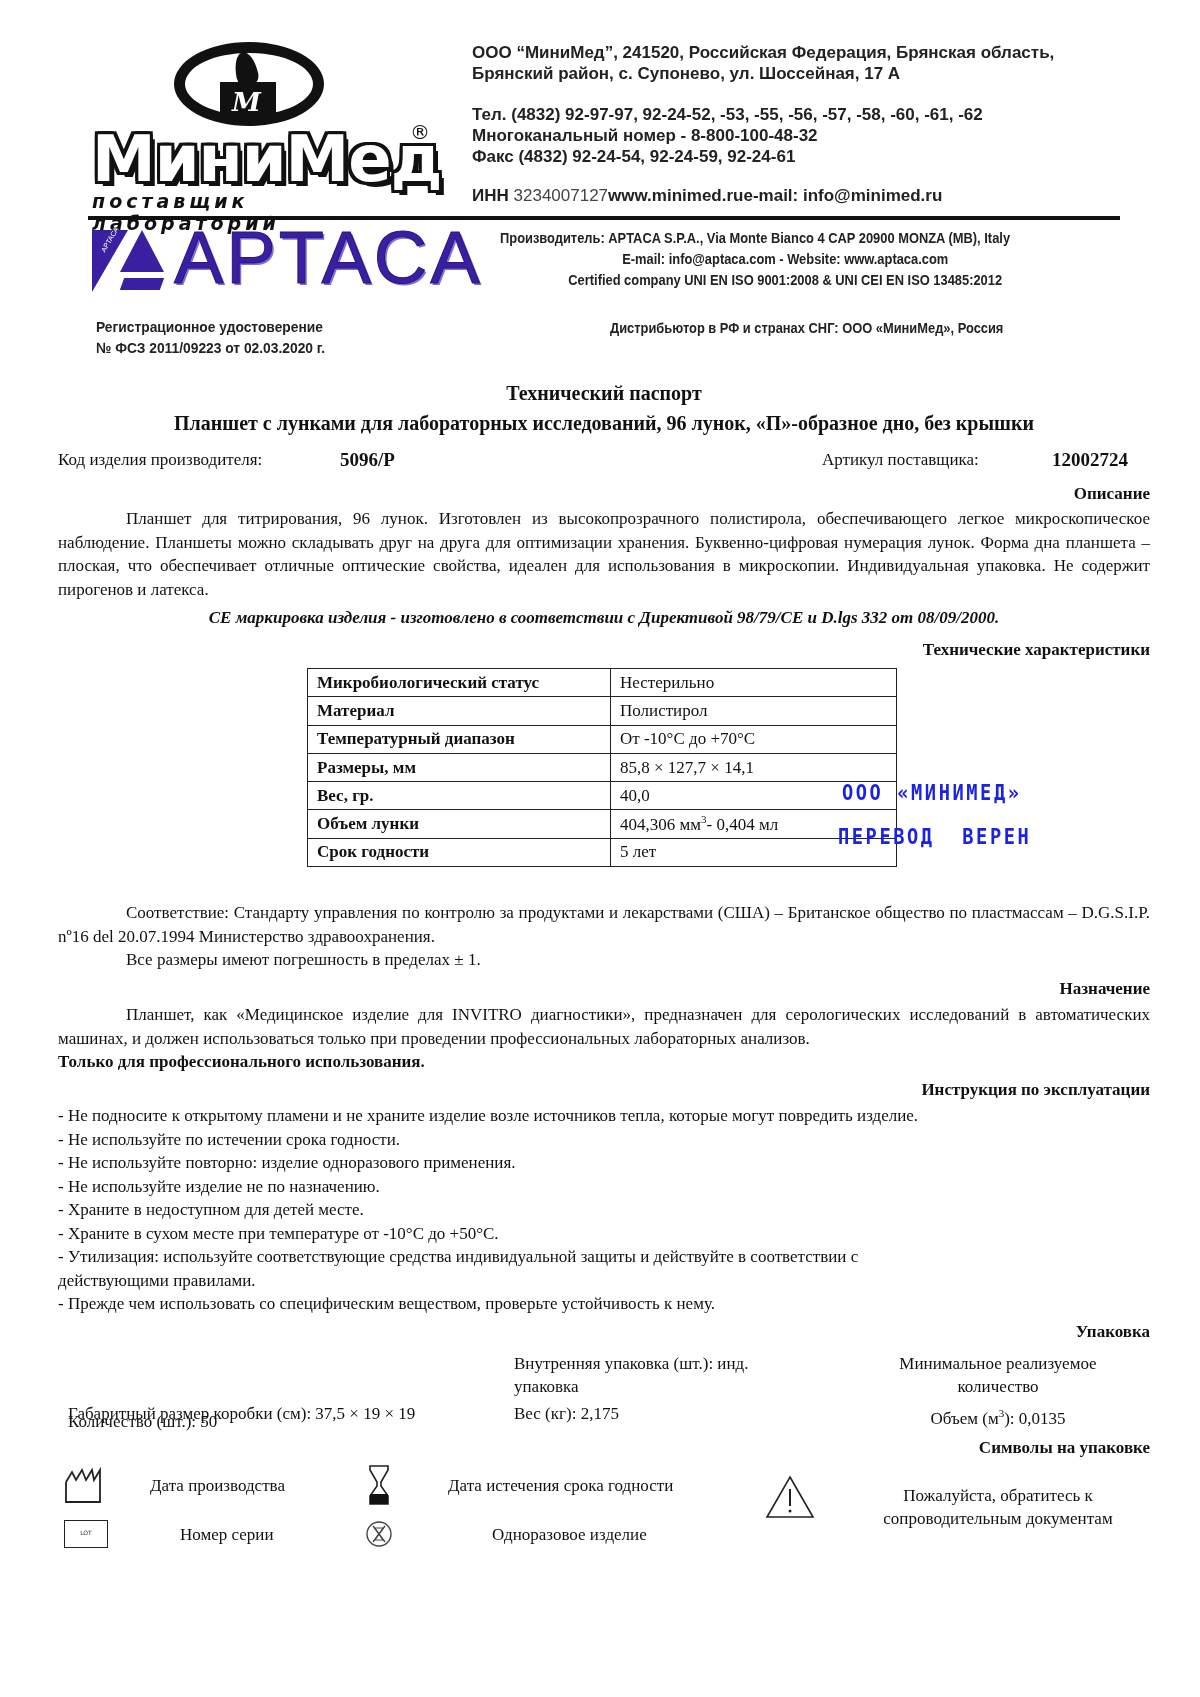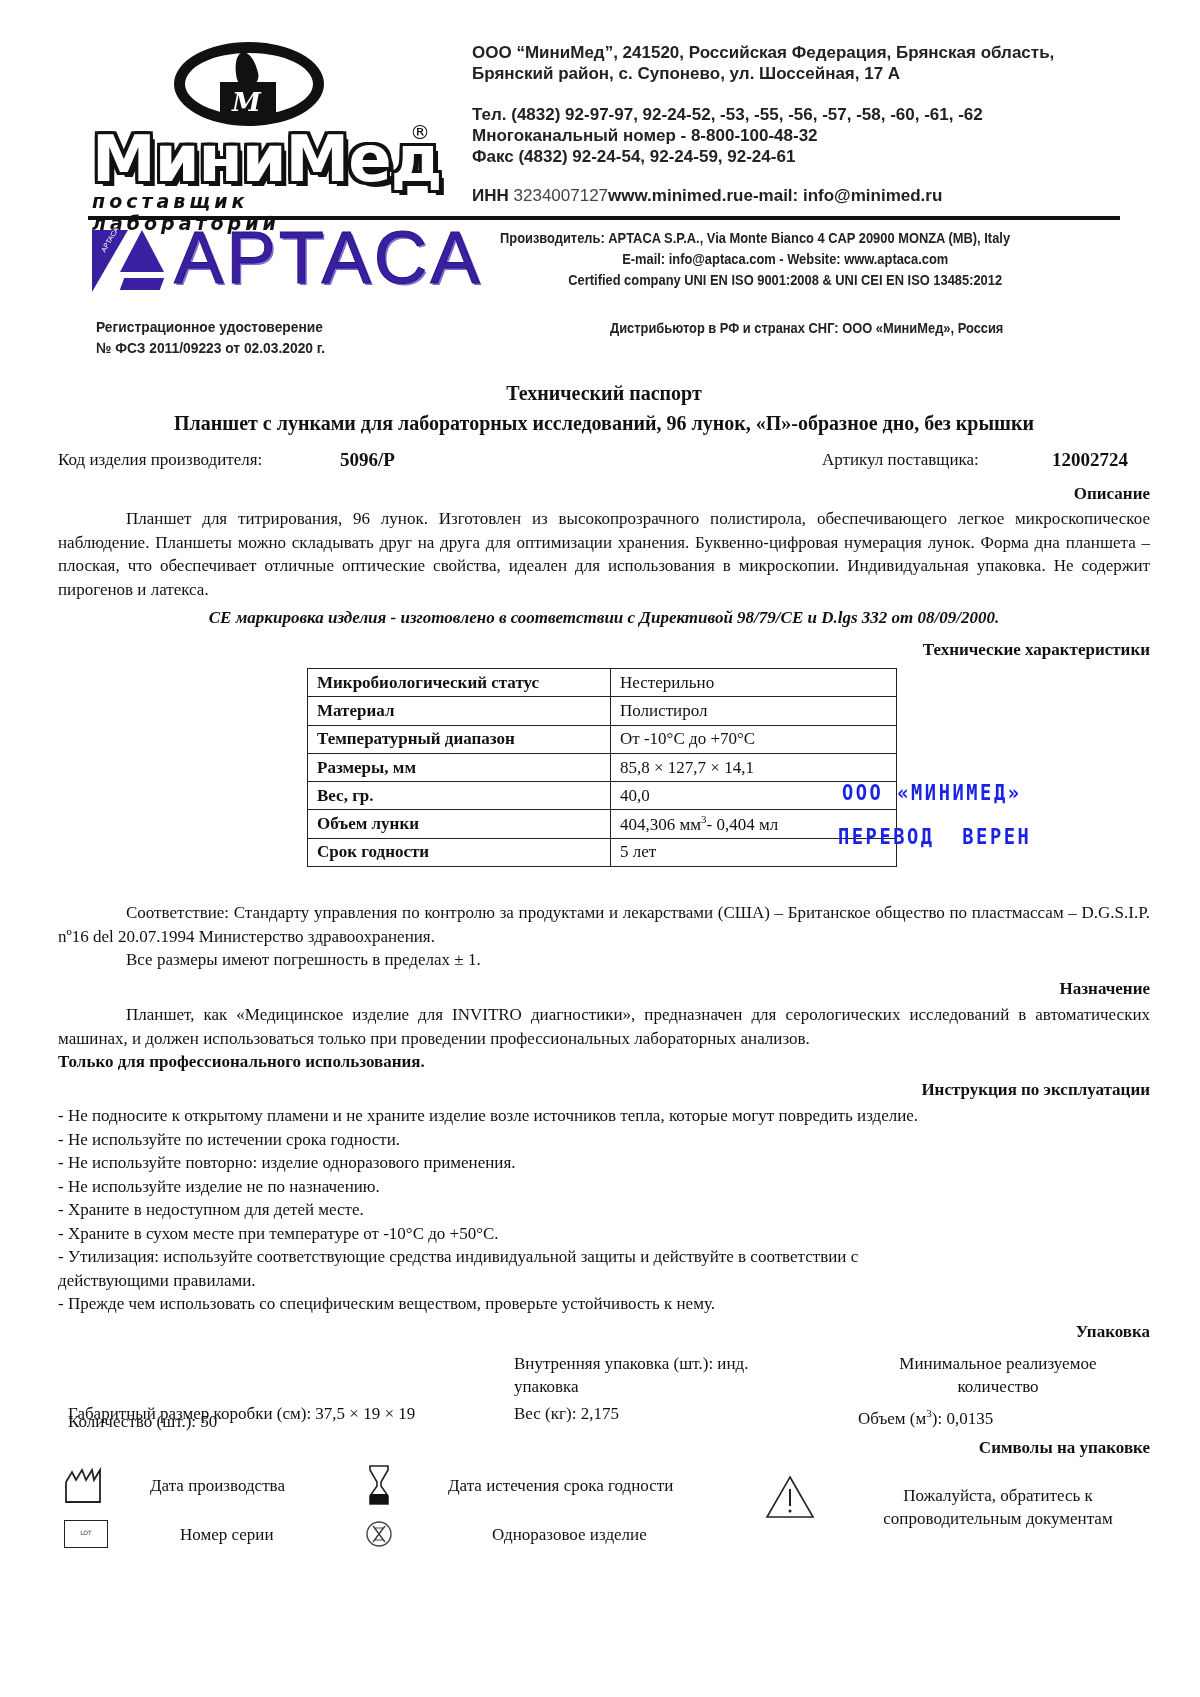--- a/index.html
+++ b/index.html
@@ -188,21 +188,21 @@
   <div class="pkg-cell" style="left:446px; top:-2px;">
     <div>Внутренняя упаковка (шт.): инд.</div>
     <div>упаковка</div>
   </div>
   <div class="pkg-cell" style="left:790px; top:-2px; width:280px; text-align:center;">
     <div>Минимальное реализуемое</div>
     <div>количество</div>
   </div>
   <div class="pkg-cell" style="left:0; top:48px;">Габаритный размер коробки (см):  37,5 × 19 × 19</div>
   <div class="pkg-cell" style="left:446px; top:48px;">Вес (кг): 2,175</div>
-  <div class="pkg-cell" style="left:790px; top:48px; width:280px; text-align:left;"><span>Объем (м</span><sup style="font-size:11px;">3</sup><span>): 0,0135</span></div>
+  <div class="pkg-cell" style="left:790px; top:48px; width:280px; text-align:center;"><span>Объем (м</span><sup style="font-size:11px;">3</sup><span>): 0,0135</span></div>
 </div>
 
 <div class="doc sec-h" style="top:1438px;">Символы на упаковке</div>
 
 <svg class="sym-icon" style="left:58px; top:1466px;" width="50" height="40" viewBox="0 0 50 40">
   <polyline points="8,16 14,6 18,14 24,4 28,14 34,4 36,14 42,4 42,36 8,36 8,16" fill="none" stroke="#222" stroke-width="1.8"></polyline>
 </svg>
 <div class="sym-row" style="left:150px; top:1476px;">Дата производства</div>
 
 <svg class="sym-icon" style="left:364px; top:1464px;" width="30" height="42" viewBox="0 0 30 42">

